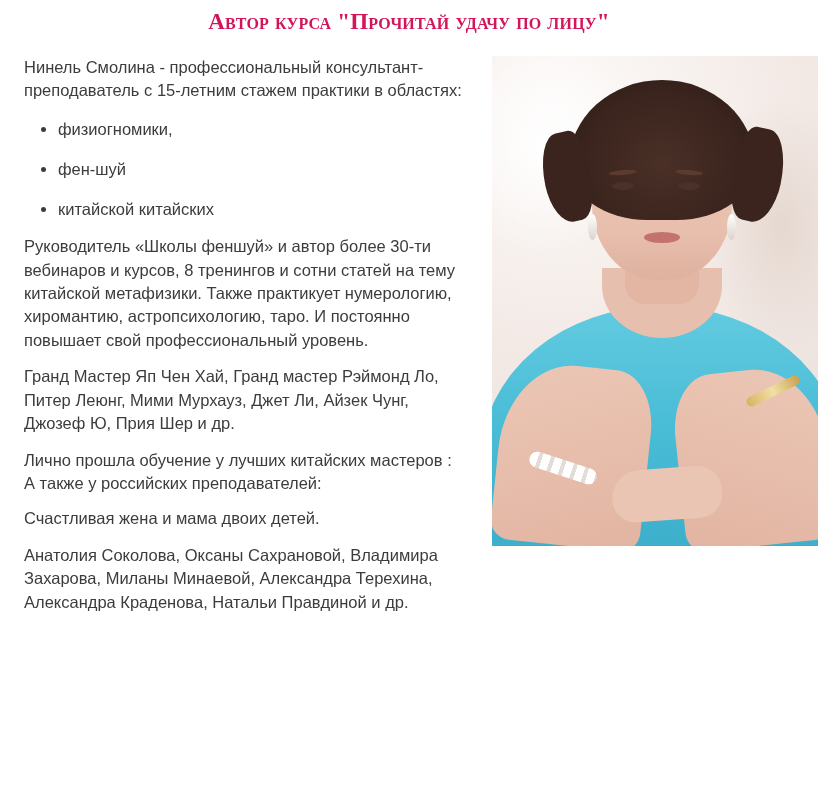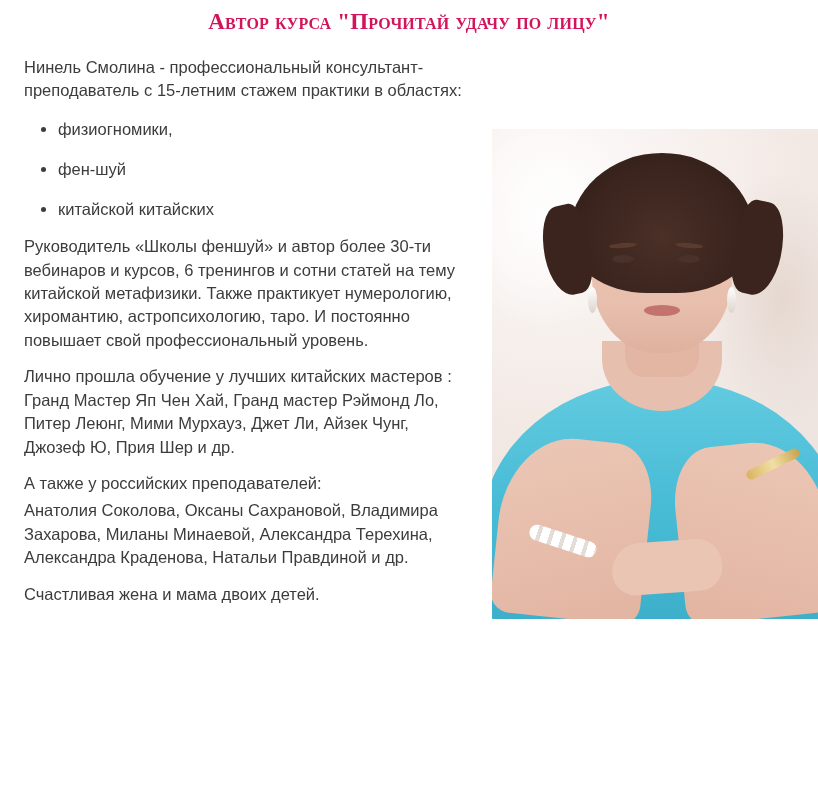--- a/index.html
+++ b/index.html
@@ -27,21 +27,21 @@
     font-size: 23px;
     font-weight: bold;
     font-variant: small-caps;
     letter-spacing: 0.2px;
     padding: 8px 20px 0 20px;
     margin: 0;
     line-height: 1.2;
   }
   .content {
     display: flex;
-    align-items: flex-end;
+    align-items: flex-start;
     padding: 20px 12px 0 24px;
     box-sizing: border-box;
   }
   .text-col {
     width: 448px;
     flex: 0 0 448px;
     font-size: 16.5px;
     line-height: 1.42;
     color: #3c3c3c;
   }
@@ -261,26 +261,26 @@
 
     <div class="text-col">
       <p>Нинель Смолина - профессиональный консультант-преподаватель с 15-летним стажем практики в областях:</p>
 
       <ul>
         <li>физиогномики,</li>
         <li>фен-шуй</li>
         <li>китайской китайских</li>
       </ul>
 
-      <p>Руководитель «Школы феншуй» и автор более 30-ти вебинаров и курсов, 6 тренингов и сотни статей на тему китайской метафизики. Также практикует нумерологию, хиромантию, астропсихологию, таро. И постоянно повышает свой профессиональный уровень.</p>
+      <p>Руководитель «Школы феншуй» и автор более 30-ти вебинаров и курсов, 8 тренингов и сотни статей на тему китайской метафизики. Также практикует нумерологию, хиромантию, астропсихологию, таро. И постоянно повышает свой профессиональный уровень.</p>
+      <p>Гранд Мастер Яп Чен Хай, Гранд мастер Рэймонд Ло, Питер Леюнг, Мими Мурхауз, Джет Ли, Айзек Чунг, Джозеф Ю, Прия Шер и др.</p>
       <p style="margin-bottom:0;">Лично прошла обучение у лучших китайских мастеров :</p>
-      <p>Гранд Мастер Яп Чен Хай, Гранд мастер Рэймонд Ло, Питер Леюнг, Мими Мурхауз, Джет Ли, Айзек Чунг, Джозеф Ю, Прия Шер и др.</p>
-      <p style="margin-bottom:4px;">А также у российских преподавателей:</p>
+      <p style="margin-bottom:12px;">А также у российских преподавателей:</p>
+      <p>Счастливая жена и мама двоих детей.</p>
       <p>Анатолия Соколова, Оксаны Сахрановой, Владимира Захарова, Миланы Минаевой, Александра Терехина, Александра Краденова, Натальи Правдиной и др.</p>
-      <p>Счастливая жена и мама двоих детей.</p>
     </div>
 
     <div class="img-col">
       <div class="portrait" role="img" aria-label="Фотография Нинель Смолиной в голубой блузе">
         <div class="bg-wash"></div>
         <div class="bg-blur-1"></div>
         <div class="bg-blur-2"></div>
         <div class="bg-blur-3"></div>
 
         <div class="shoulders"></div>

